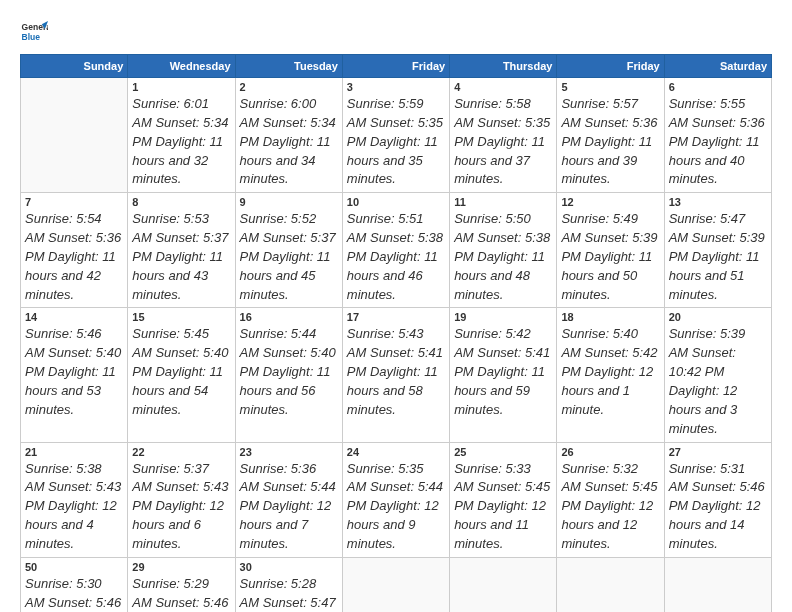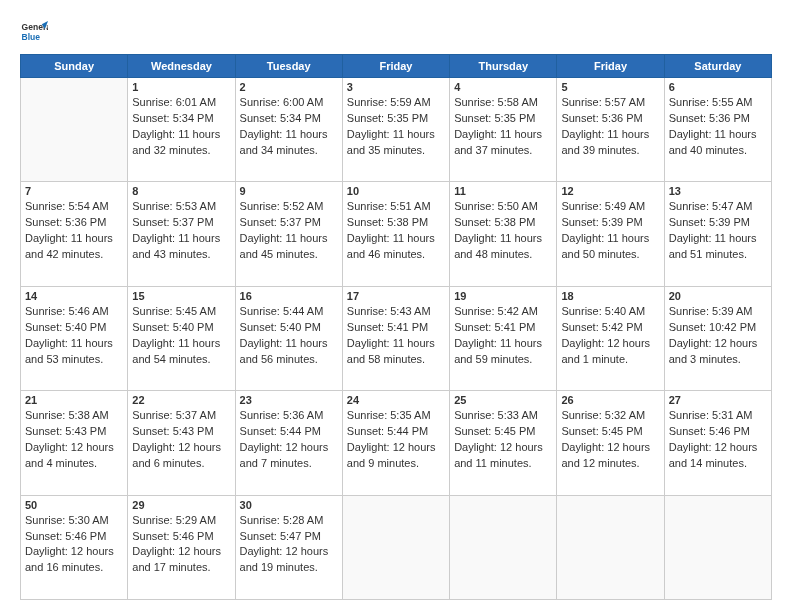--- a/index.html
+++ b/index.html
@@ -51,42 +51,43 @@
       border-collapse: collapse;
       width: 100%;
       table-layout: fixed;
     }
     .calendar th {
       background: #2a6bb5;
       color: #fff;
       font-size: 11px;
       font-weight: bold;
       padding: 5px 4px;
-      text-align: center;
+      text-align: right;
       border: 1px solid #2060a0;
     }
     .calendar td {
       vertical-align: top;
       border: 1px solid #ccc;
       padding: 3px 4px;
       font-size: 9px;
       color: #333;
       height: 82px;
       width: calc(100% / 7);
     }
     .day-num {
       font-size: 11px;
       font-weight: bold;
       display: block;
       margin-bottom: 2px;
     }
     .day-info {
-      font-size: 11px;
+      font-size: 13px;
       line-height: 1.45;
       color: #333;
+      font-style: italic;
     }
     .empty-cell {
       background: #f9f9f9;
     }
     .last-row td {
       height: 70px;
     }
   </style>
 </head>
 <body>

